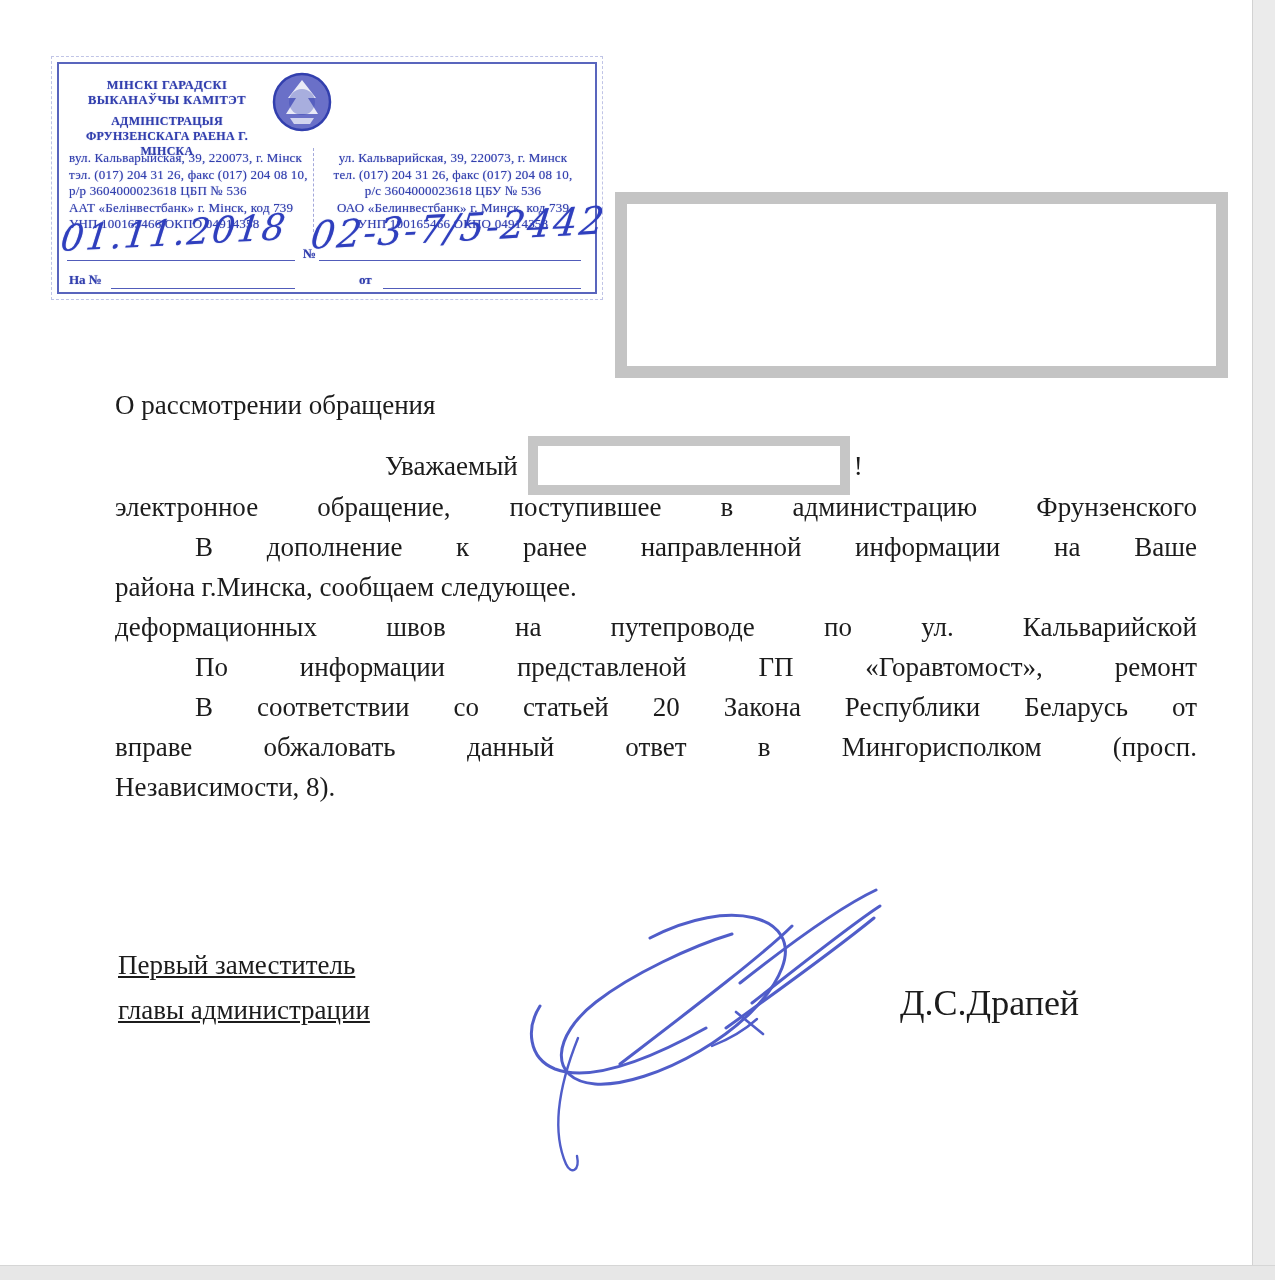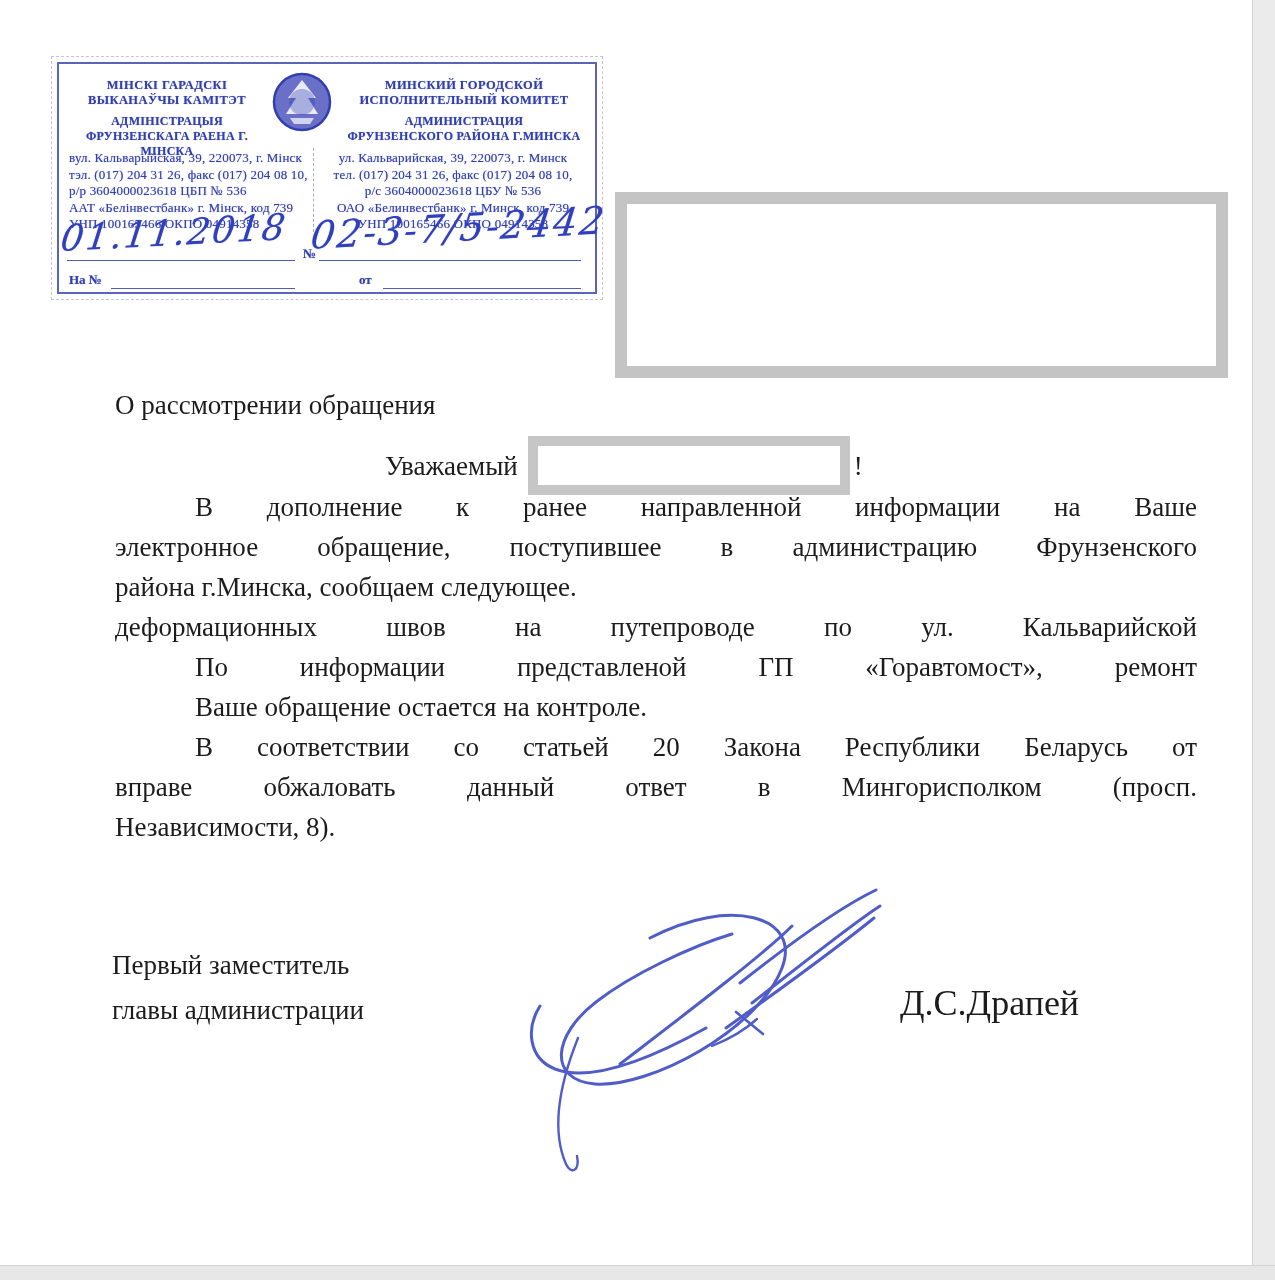--- a/index.html
+++ b/index.html
@@ -63,21 +63,21 @@
   
   .subject{position:absolute;left:115px;top:390px;font-size:27px;}
   .salutation{position:absolute;left:385px;top:436px;font-size:27px;white-space:nowrap;}
   .body-text{position:absolute;left:115px;top:487px;width:1082px;font-size:27px;}
   .bl{height:40px;line-height:40px;overflow:hidden;}
   .bl.j{text-align:justify;text-align-last:justify;}
   .bl.ind{padding-left:80px;}
   .bl.ind.j{text-indent:0;}
 
   
-  .signoff-title{position:absolute;left:112px;font-size:27px;line-height:30px;}
+  .signoff-title{position:absolute;left:118px;font-size:27px;line-height:30px;text-decoration:underline;}
   .t1{top:950px;} .t2{top:995px;}
   .signoff-name{position:absolute;left:900px;top:982px;font-size:36px;}
   .signature{position:absolute;left:500px;top:888px;width:390px;height:290px;}
 </style>
 </head>
 <body>
 
 <div class="stamp">
 
   <div class="st-col st-col-left">
@@ -90,26 +90,20 @@
   <div class="emblem">
     <svg viewBox="0 0 64 62" width="64" height="62">
       <circle cx="32" cy="30" r="28" fill="#5a60c2" opacity="0.9"></circle>
       <circle cx="32" cy="30" r="28" fill="none" stroke="#323fae" stroke-width="2.5"></circle>
       <path d="M32 8 L46 26 L38 26 L48 42 L16 42 L26 26 L18 26 Z" fill="#ffffff" opacity="0.85"></path>
       <path d="M20 46 L44 46 L40 52 L24 52 Z" fill="#ffffff" opacity="0.7"></path>
       <circle cx="32" cy="30" r="13" fill="#323fae" opacity="0.35"></circle>
     </svg>
   </div>
 
-  <div class="st-col st-col-right">
-    <div class="org">МИНСКИЙ ГОРОДСКОЙ</div>
-    <div class="org">ИСПОЛНИТЕЛЬНЫЙ КОМИТЕТ</div>
-    <div class="adm">АДМИНИСТРАЦИЯ</div>
-    <div class="adm" style="margin-top:0">ФРУНЗЕНСКОГО РАЙОНА Г.МИНСКА</div>
-  </div>
 
   <div class="st-divider"></div>
 
   <div class="st-addr st-addr-left">
     <div>вул. Кальварыйская, 39, 220073, г. Мінск</div>
     <div>тэл. (017) 204 31 26, факс (017) 204 08 10,</div>
     <div>р/р 3604000023618 ЦБП № 536</div>
     <div>ААТ «Белінвестбанк» г. Мінск, код 739</div>
     <div>УНП 100165466  ОКПО 04914358</div>
   </div>
@@ -134,26 +128,25 @@
   <div class="st-line" style="left:324px;top:224px;width:198px;"></div>
 </div>
 
 <div class="redact-big"></div>
 
 <div class="subject">О рассмотрении обращения</div>
 
 <div class="salutation"><span>Уважаемый</span><span class="redact-small"></span><span>!</span></div>
 
 <div class="body-text">
+  <div class="bl j">электронное обращение, поступившее в администрацию Фрунзенского</div>
   <div class="bl ind j">В дополнение к ранее направленной информации на Ваше</div>
-  <div class="bl j">электронное обращение, поступившее в администрацию Фрунзенского</div>
   <div class="bl">района г.Минска, сообщаем следующее.</div>
   <div class="bl j">деформационных швов на путепроводе по ул. Кальварийской</div>
   <div class="bl ind j">По информации представленой ГП «Горавтомост», ремонт</div>
-  <div class="bl ind">Ваше обращение остается на контроле.</div>
   <div class="bl ind j">В соответствии со статьей 20 Закона Республики Беларусь от</div>
   <div class="bl j">вправе обжаловать данный ответ в Мингорисполком (просп.</div>
   <div class="bl">Независимости, 8).</div>
 </div>
 
 <div class="signoff-title t1">Первый заместитель</div>
 <div class="signoff-title t2">главы администрации</div>
 <div class="signoff-name">Д.С.Драпей</div>
 
 <div class="signature">

